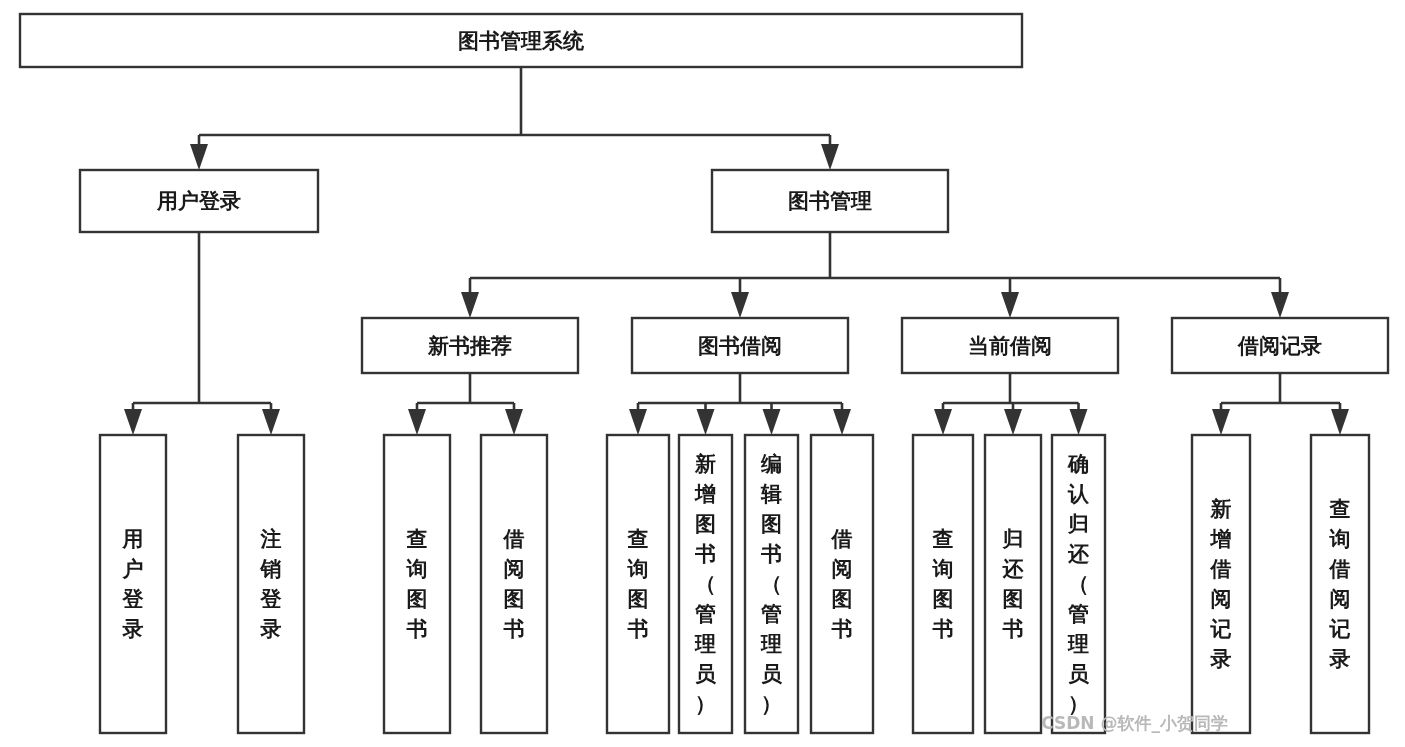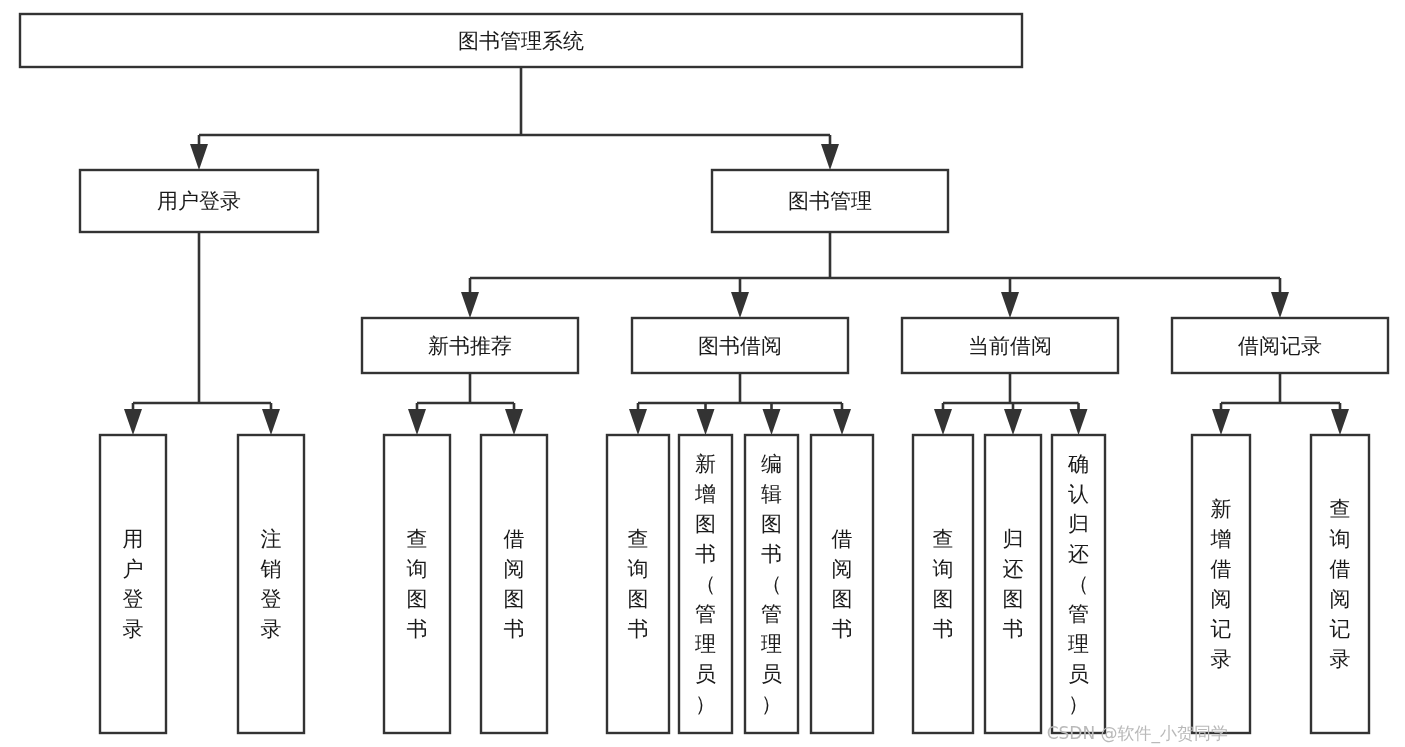--- a/index.html
+++ b/index.html
@@ -11,20 +11,21 @@
     width: 1405px;
     height: 747px;
     font-family: "DejaVu Sans", "Liberation Sans", sans-serif;
     overflow: hidden;
     position: relative;
   }
   #diagram-root {
     position: relative;
     width: 1238px;
     height: 747px;
+    font-weight: bold;
   }
   svg.diagram {
     position: absolute;
     left: 0;
     top: 0;
     width: 1405px;
     height: 747px;
   }
   .node-box {
     fill: #ffffff;
@@ -44,21 +45,21 @@
   .node-label {
     font-family: "DejaVu Sans", "Liberation Sans", sans-serif;
     fill: #1a1a1a;
     font-size: 21px;
     text-anchor: middle;
     dominant-baseline: middle;
   }
   .watermark {
     position: absolute;
     right: 10px;
-    bottom: 2px;
+    bottom: 12px;
     font-family: "DejaVu Sans", "Liberation Sans", sans-serif;
     font-size: 17px;
     color: #b9b9b9;
     white-space: nowrap;
     user-select: none;
     pointer-events: none;
   }
 </style>
 </head>
 <body>

